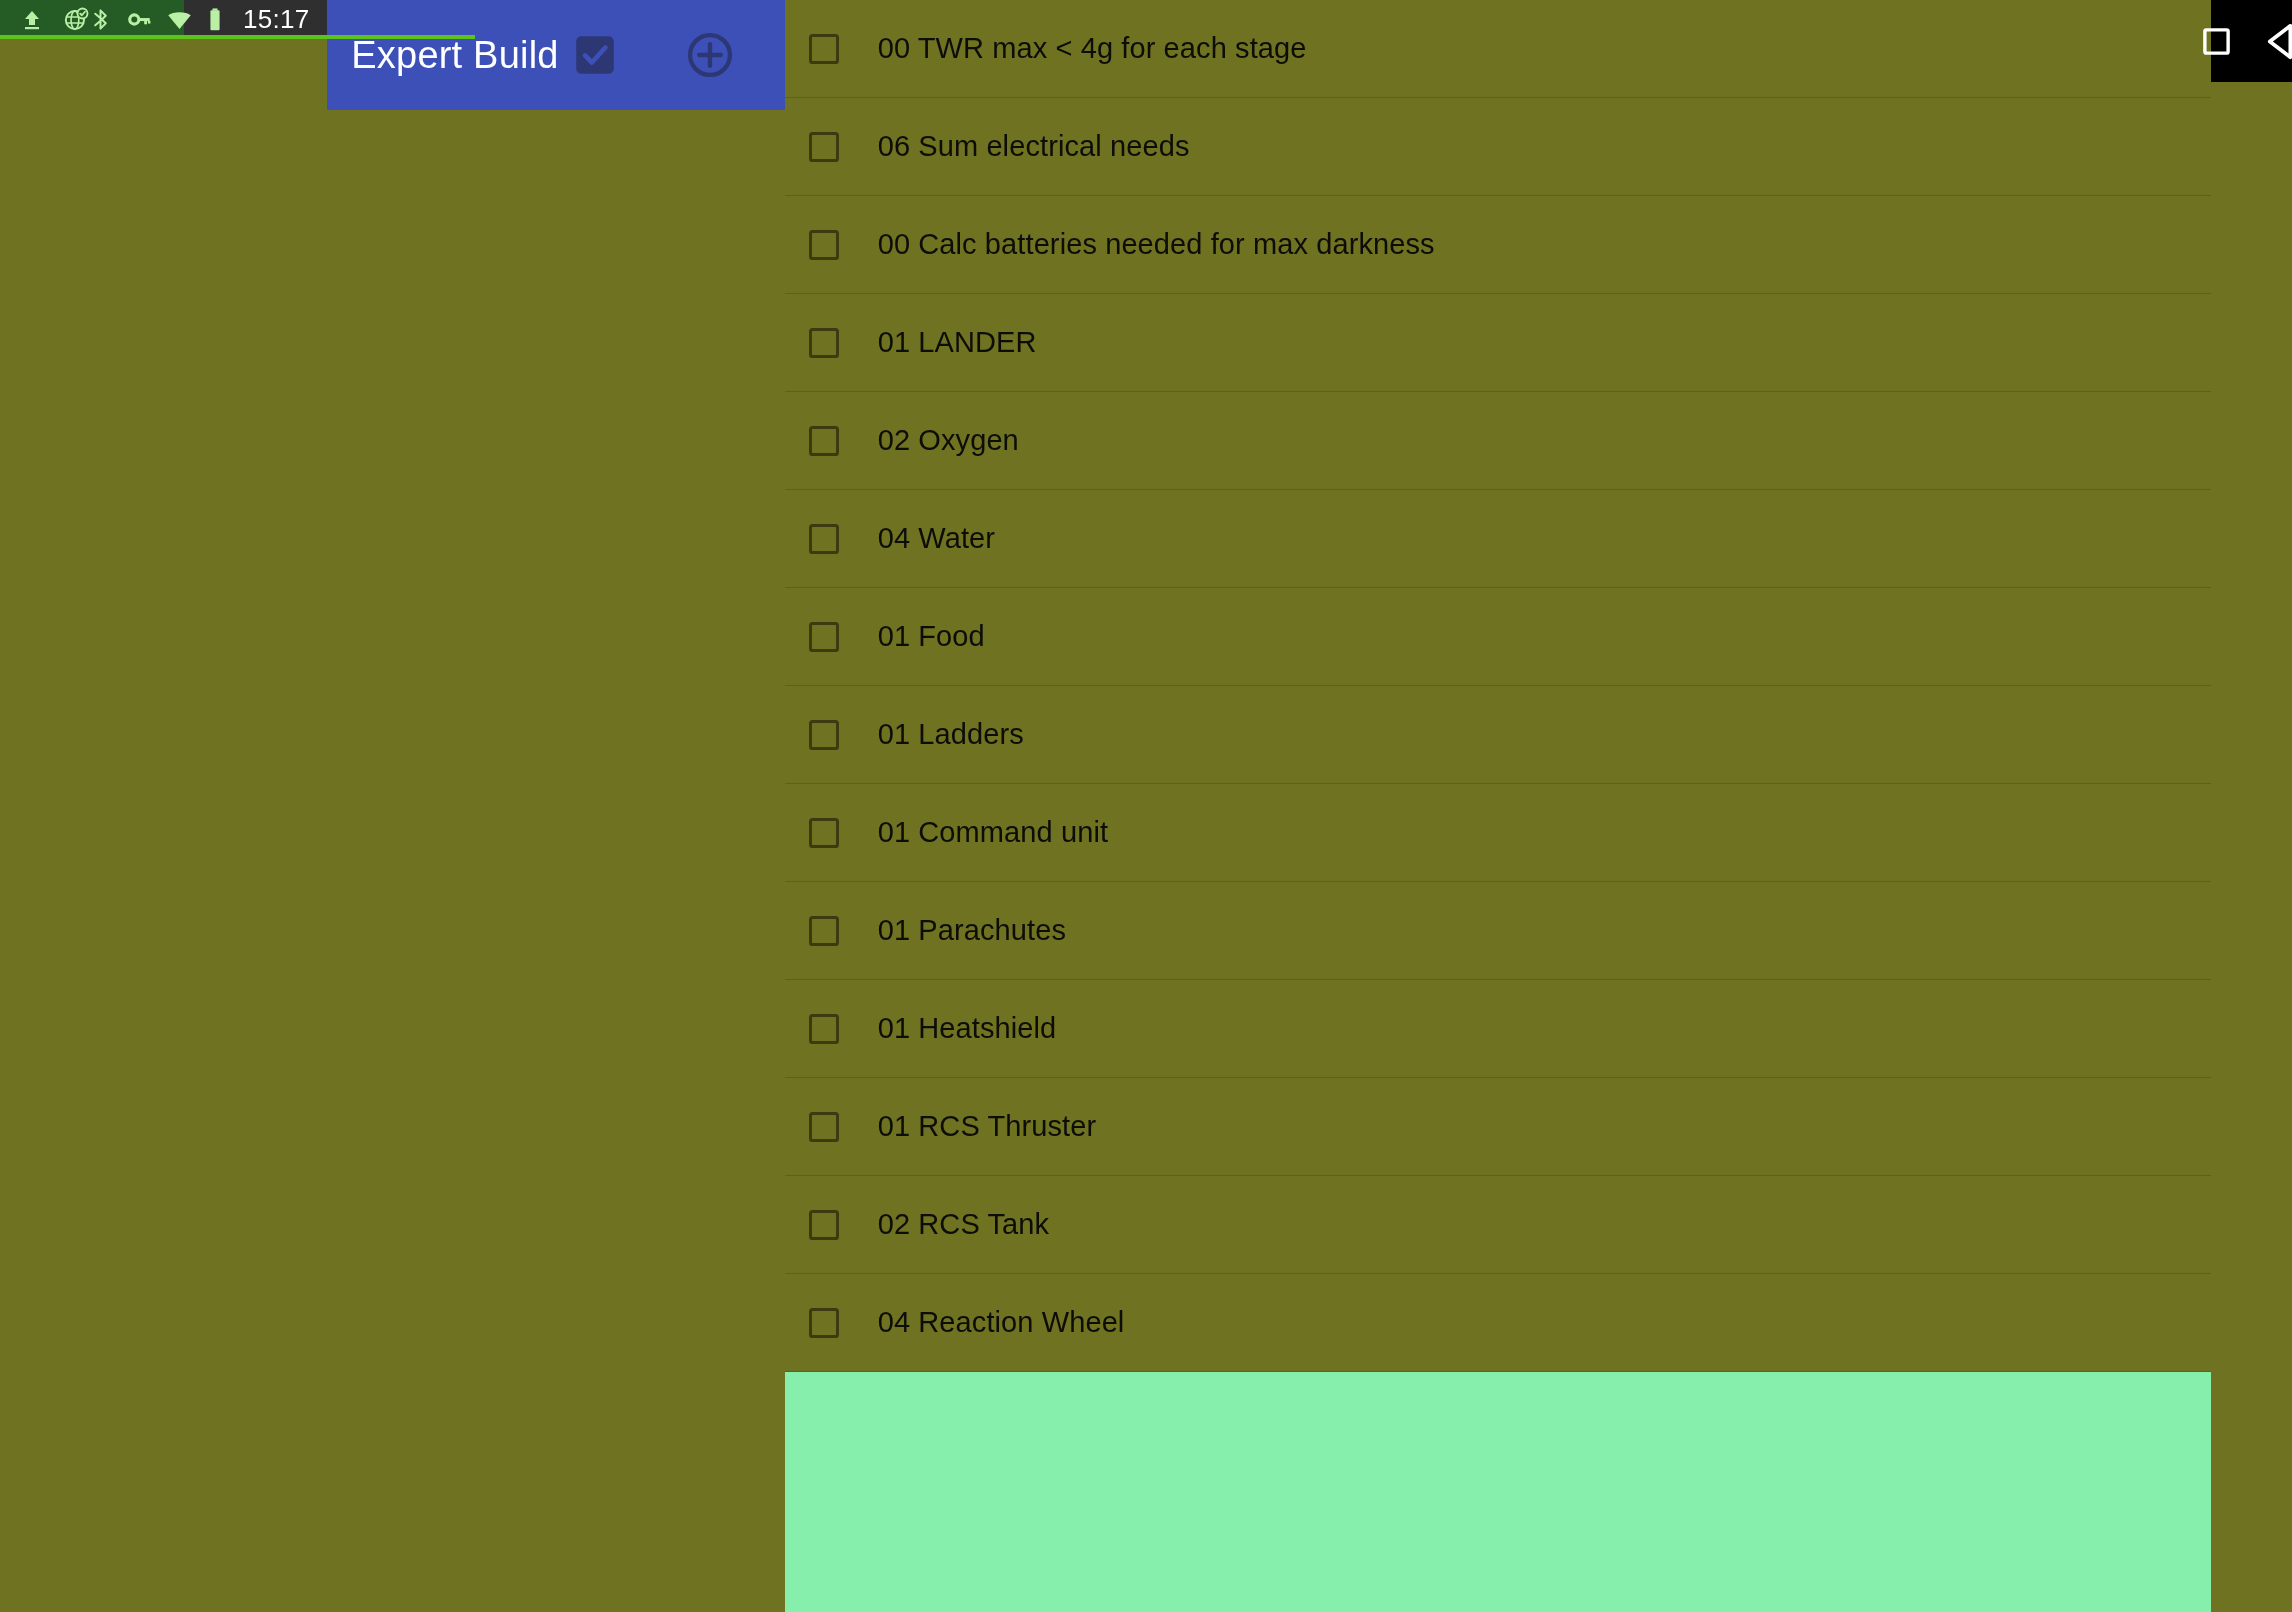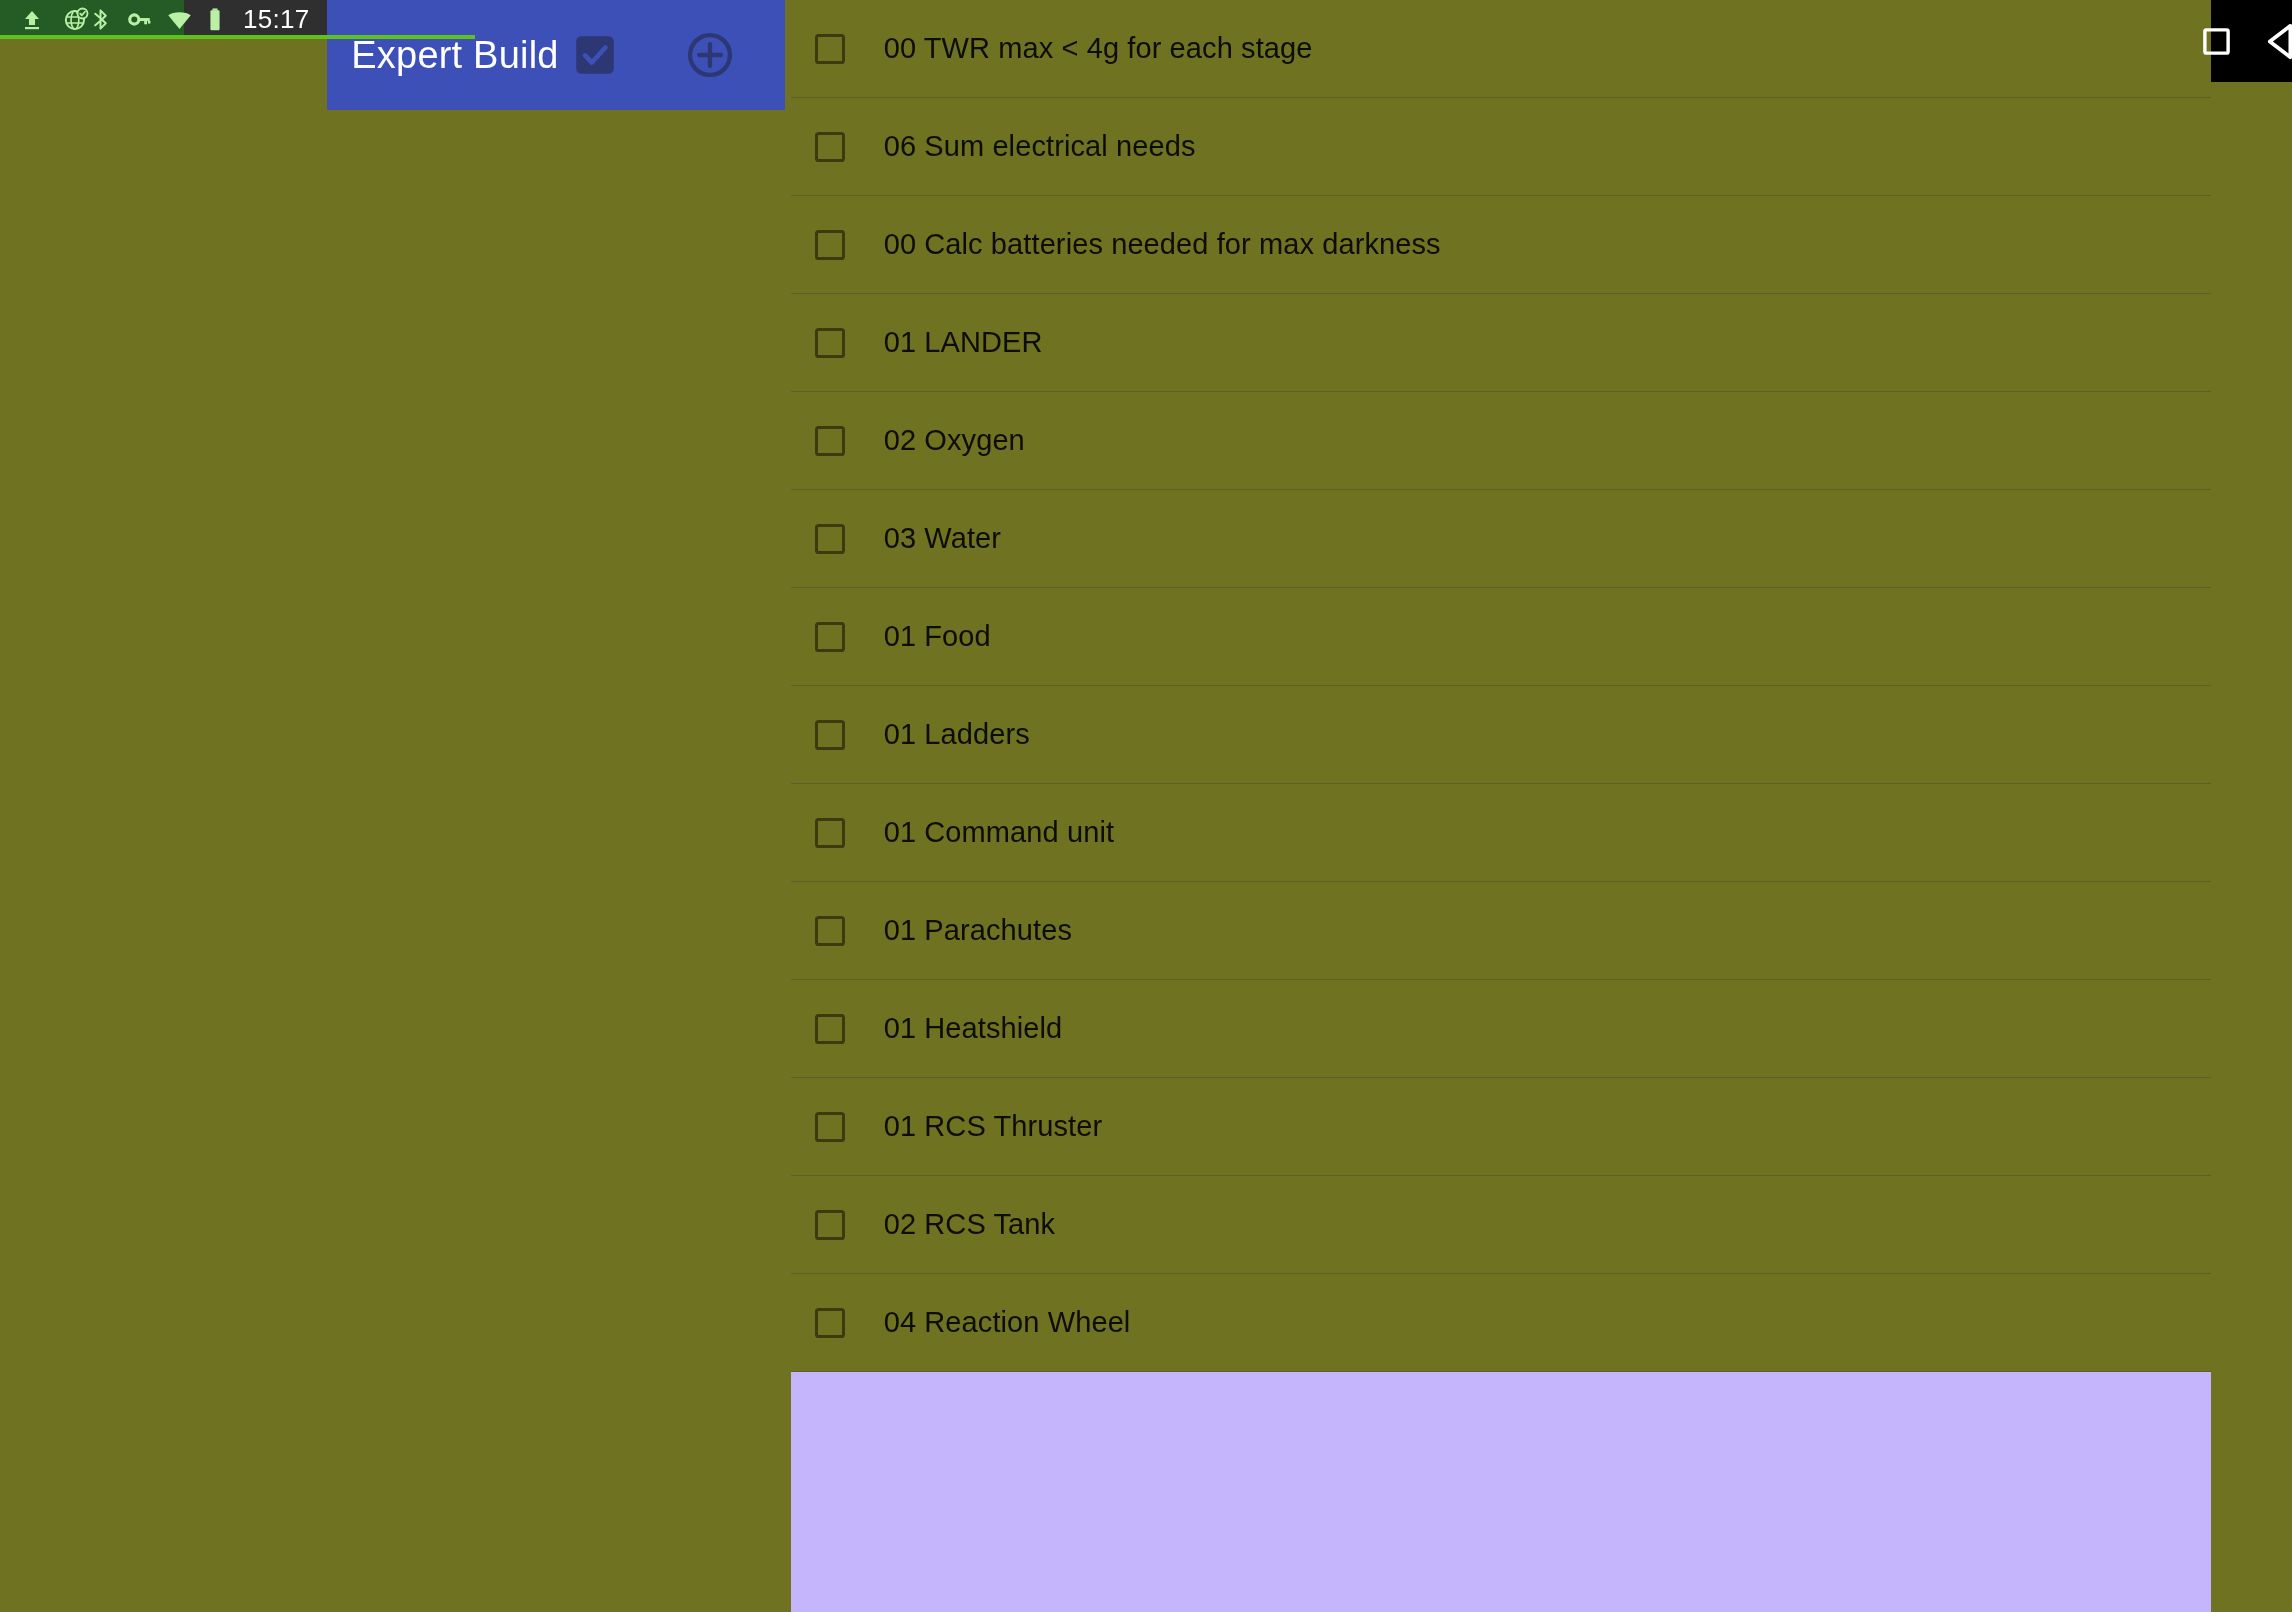--- a/index.html
+++ b/index.html
@@ -107,24 +107,23 @@
     height: 72px;
     display: flex;
     align-items: center;
     justify-content: center;
     cursor: pointer;
   }
 
   
   .list {
     flex: 1 1 auto;
-    background: #c4b5fd;
+    background: #86efac;
     overflow: hidden;
     position: relative;
-    margin-left: 6px;
   }
   .list-item {
     height: 98px;
     box-sizing: border-box;
     display: flex;
     align-items: center;
     padding-left: 10.7px;
     border-bottom: 1.8px solid #5d5f2b;
     cursor: pointer;
     background: #6f7220;
@@ -263,21 +262,21 @@
       <div class="list-item">
         <span class="item-checkbox"></span>
         <span class="item-label">01 LANDER</span>
       </div>
       <div class="list-item">
         <span class="item-checkbox"></span>
         <span class="item-label">02 Oxygen</span>
       </div>
       <div class="list-item">
         <span class="item-checkbox"></span>
-        <span class="item-label">03 Water</span>
+        <span class="item-label">04 Water</span>
       </div>
       <div class="list-item">
         <span class="item-checkbox"></span>
         <span class="item-label">01 Food</span>
       </div>
       <div class="list-item">
         <span class="item-checkbox"></span>
         <span class="item-label">01 Ladders</span>
       </div>
       <div class="list-item">

